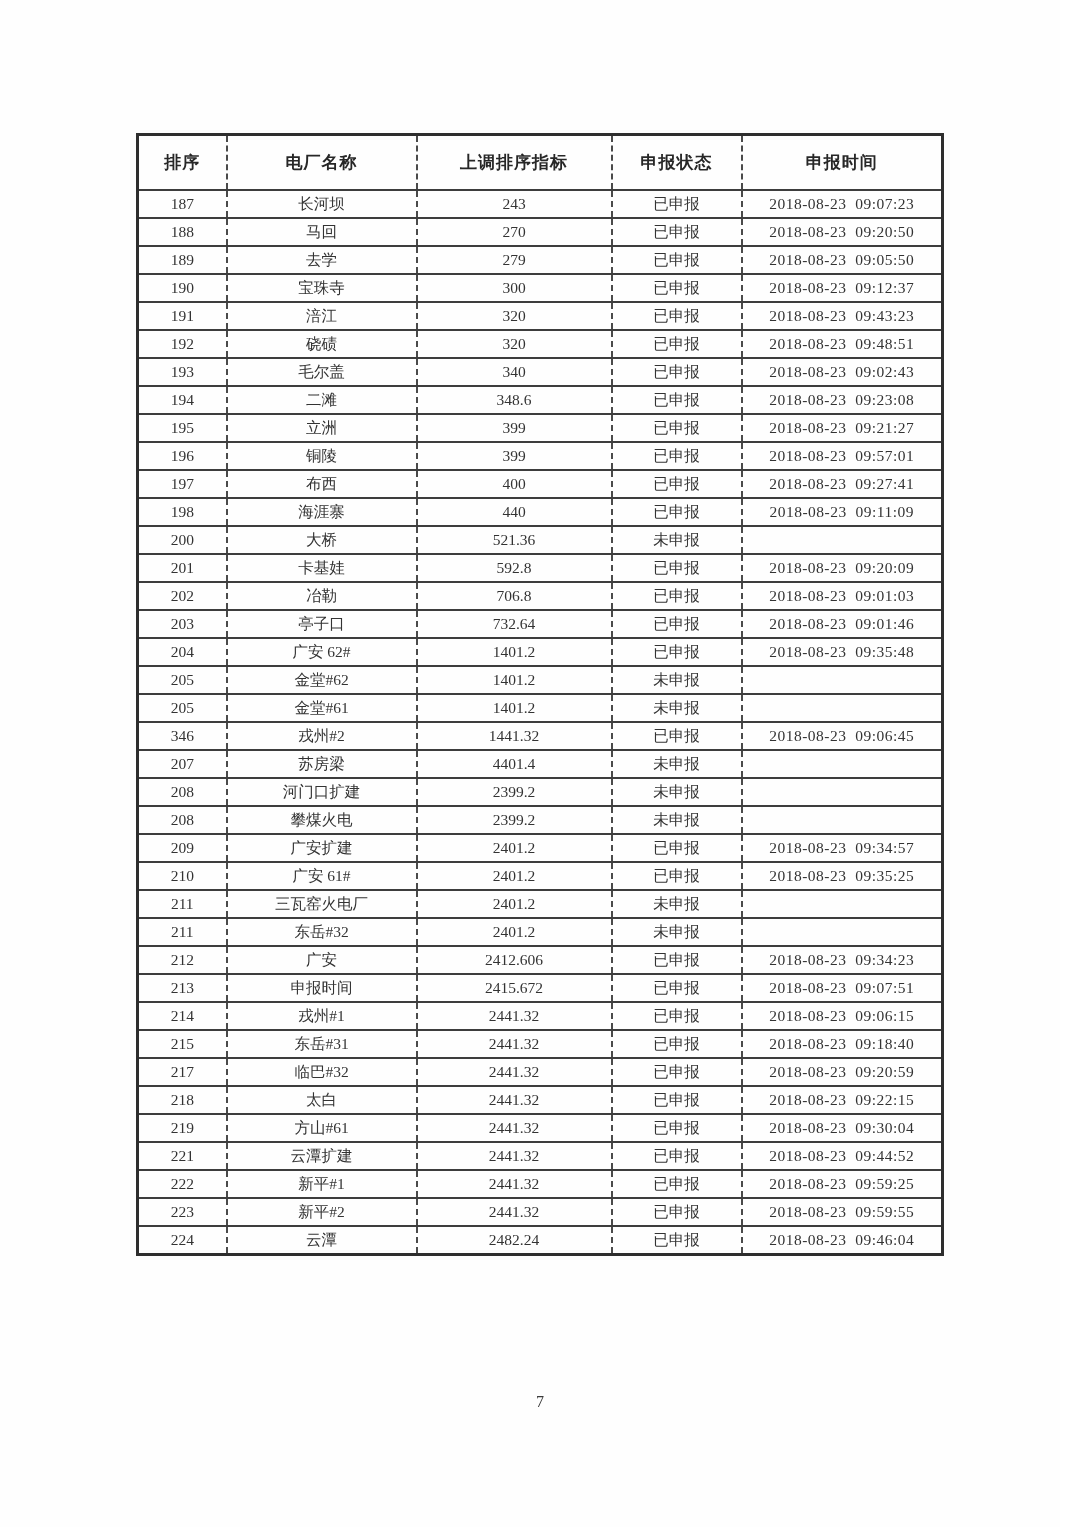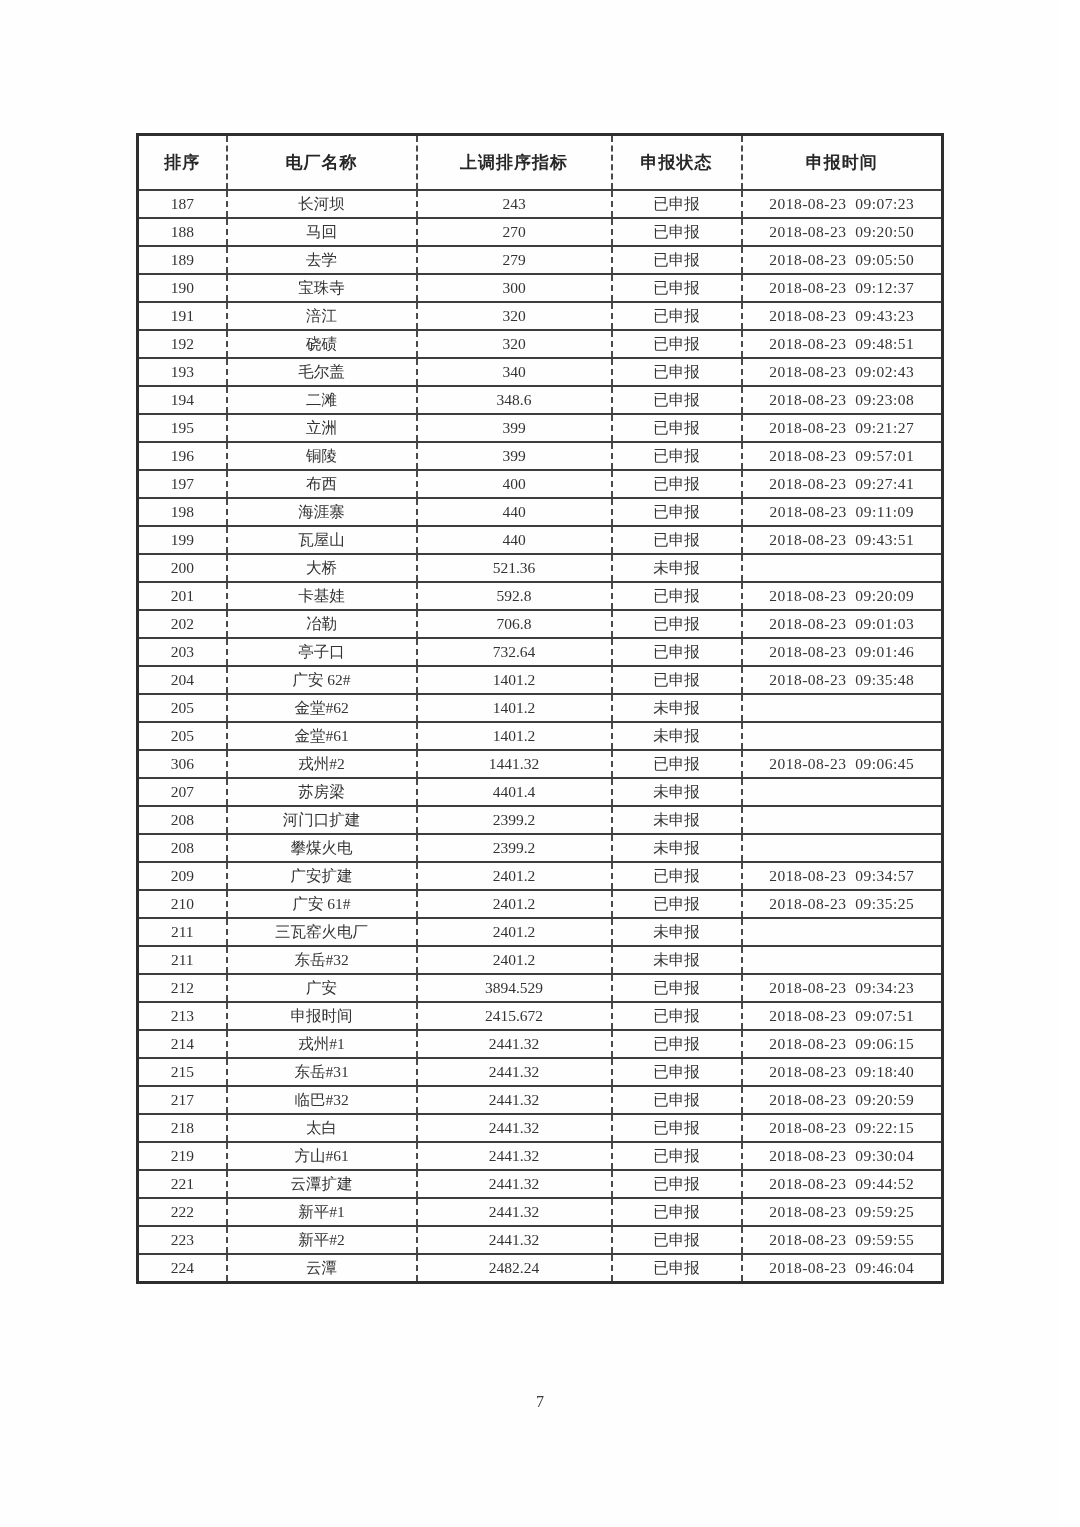--- a/index.html
+++ b/index.html
@@ -162,27 +162,20 @@
           <td class="time-cell">2018-08-23  09:27:41</td>
         </tr>
         <tr>
           <td>198</td>
           <td>海涯寨</td>
           <td>440</td>
           <td>已申报</td>
           <td class="time-cell">2018-08-23  09:11:09</td>
         </tr>
         <tr>
-          <td>199</td>
-          <td>瓦屋山</td>
-          <td>440</td>
-          <td>已申报</td>
-          <td class="time-cell">2018-08-23  09:43:51</td>
-        </tr>
-        <tr>
           <td>200</td>
           <td>大桥</td>
           <td>521.36</td>
           <td>未申报</td>
           <td class="time-cell"></td>
         </tr>
         <tr>
           <td>201</td>
           <td>卡基娃</td>
           <td>592.8</td>
@@ -218,21 +211,21 @@
           <td class="time-cell"></td>
         </tr>
         <tr>
           <td>205</td>
           <td>金堂#61</td>
           <td>1401.2</td>
           <td>未申报</td>
           <td class="time-cell"></td>
         </tr>
         <tr>
-          <td>306</td>
+          <td>346</td>
           <td>戎州#2</td>
           <td>1441.32</td>
           <td>已申报</td>
           <td class="time-cell">2018-08-23  09:06:45</td>
         </tr>
         <tr>
           <td>207</td>
           <td>苏房梁</td>
           <td>4401.4</td>
           <td>未申报</td>
@@ -276,21 +269,21 @@
         <tr>
           <td>211</td>
           <td>东岳#32</td>
           <td>2401.2</td>
           <td>未申报</td>
           <td class="time-cell"></td>
         </tr>
         <tr>
           <td>212</td>
           <td>广安</td>
-          <td>3894.529</td>
+          <td>2412.606</td>
           <td>已申报</td>
           <td class="time-cell">2018-08-23  09:34:23</td>
         </tr>
         <tr>
           <td>213</td>
           <td>申报时间</td>
           <td>2415.672</td>
           <td>已申报</td>
           <td class="time-cell">2018-08-23  09:07:51</td>
         </tr>

